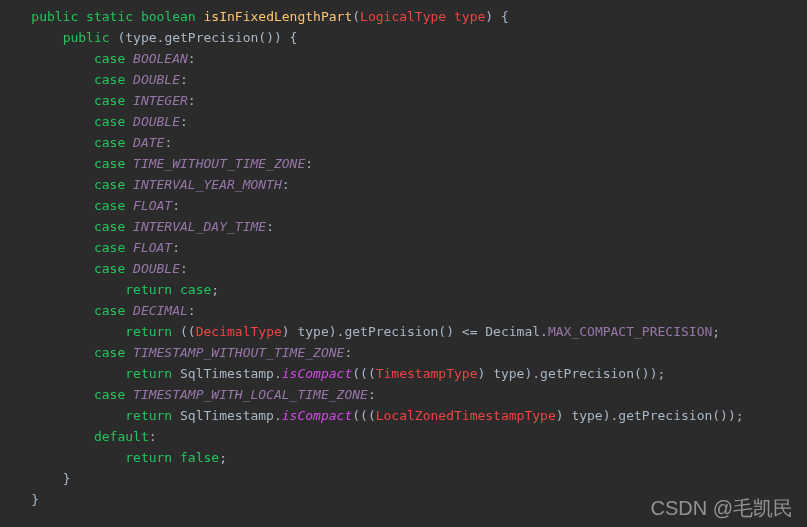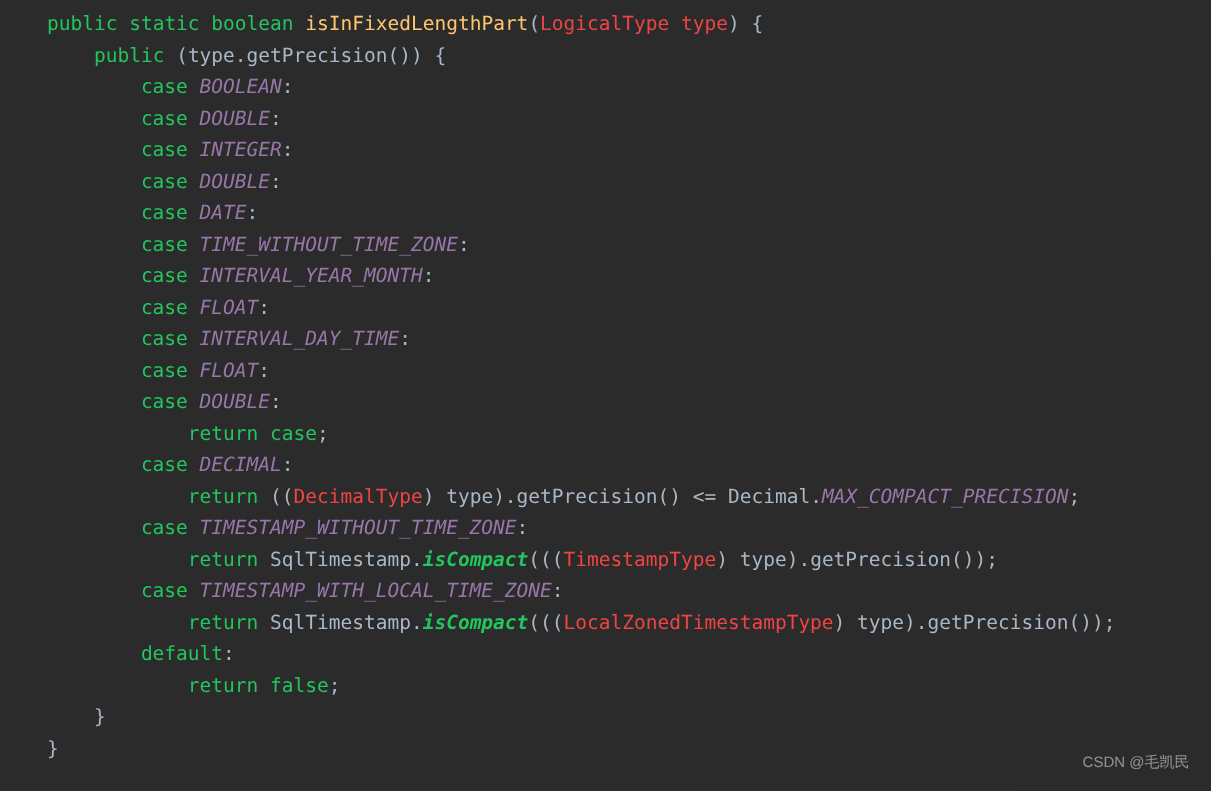--- a/index.html
+++ b/index.html
@@ -19,29 +19,29 @@
     margin: 0;
     padding: 6px 0 0 0;
     white-space: pre;
   }
   .kw { color: #22c55e; }
   .type { color: #ef4444; }
   .mname { color: #ffc66d; text-align: right; }
   .const { color: #9876aa; font-style: italic; }
   .punct { color: #a9b7c6; }
   .call { color: #a9b7c6; }
-  .italcall { color: #22c55e; font-style: italic; font-weight: bold; }
-  .field { color: #9876aa; font-style: italic; }
+  .italcall { color: #d946ef; font-style: italic; }
+  .field { color: #9876aa; }
   .watermark {
     position: absolute;
     right: 14px;
     bottom: 8px;
     color: rgba(230,230,230,0.55);
     font-family: Arial, sans-serif;
-    font-size: 10px;
+    font-size: 20px;
     pointer-events: none;
   }
 </style>
 </head>
 <body>
 
 <pre><span>    </span><span class="kw">public</span><span> </span><span class="kw">static</span><span> </span><span class="kw">boolean</span><span> </span><span class="mname">isInFixedLengthPart</span><span class="punct">(</span><span class="type">LogicalType</span><span> </span><span class="type">type</span><span class="punct">) {</span>
 <span>        </span><span class="kw">public</span><span class="punct"> (</span><span class="call">type</span><span class="punct">.</span><span class="call">getPrecision</span><span class="punct">()) {</span>
 <span>            </span><span class="kw">case</span><span> </span><span class="const">BOOLEAN</span><span class="punct">:</span>
 <span>            </span><span class="kw">case</span><span> </span><span class="const">DOUBLE</span><span class="punct">:</span>

